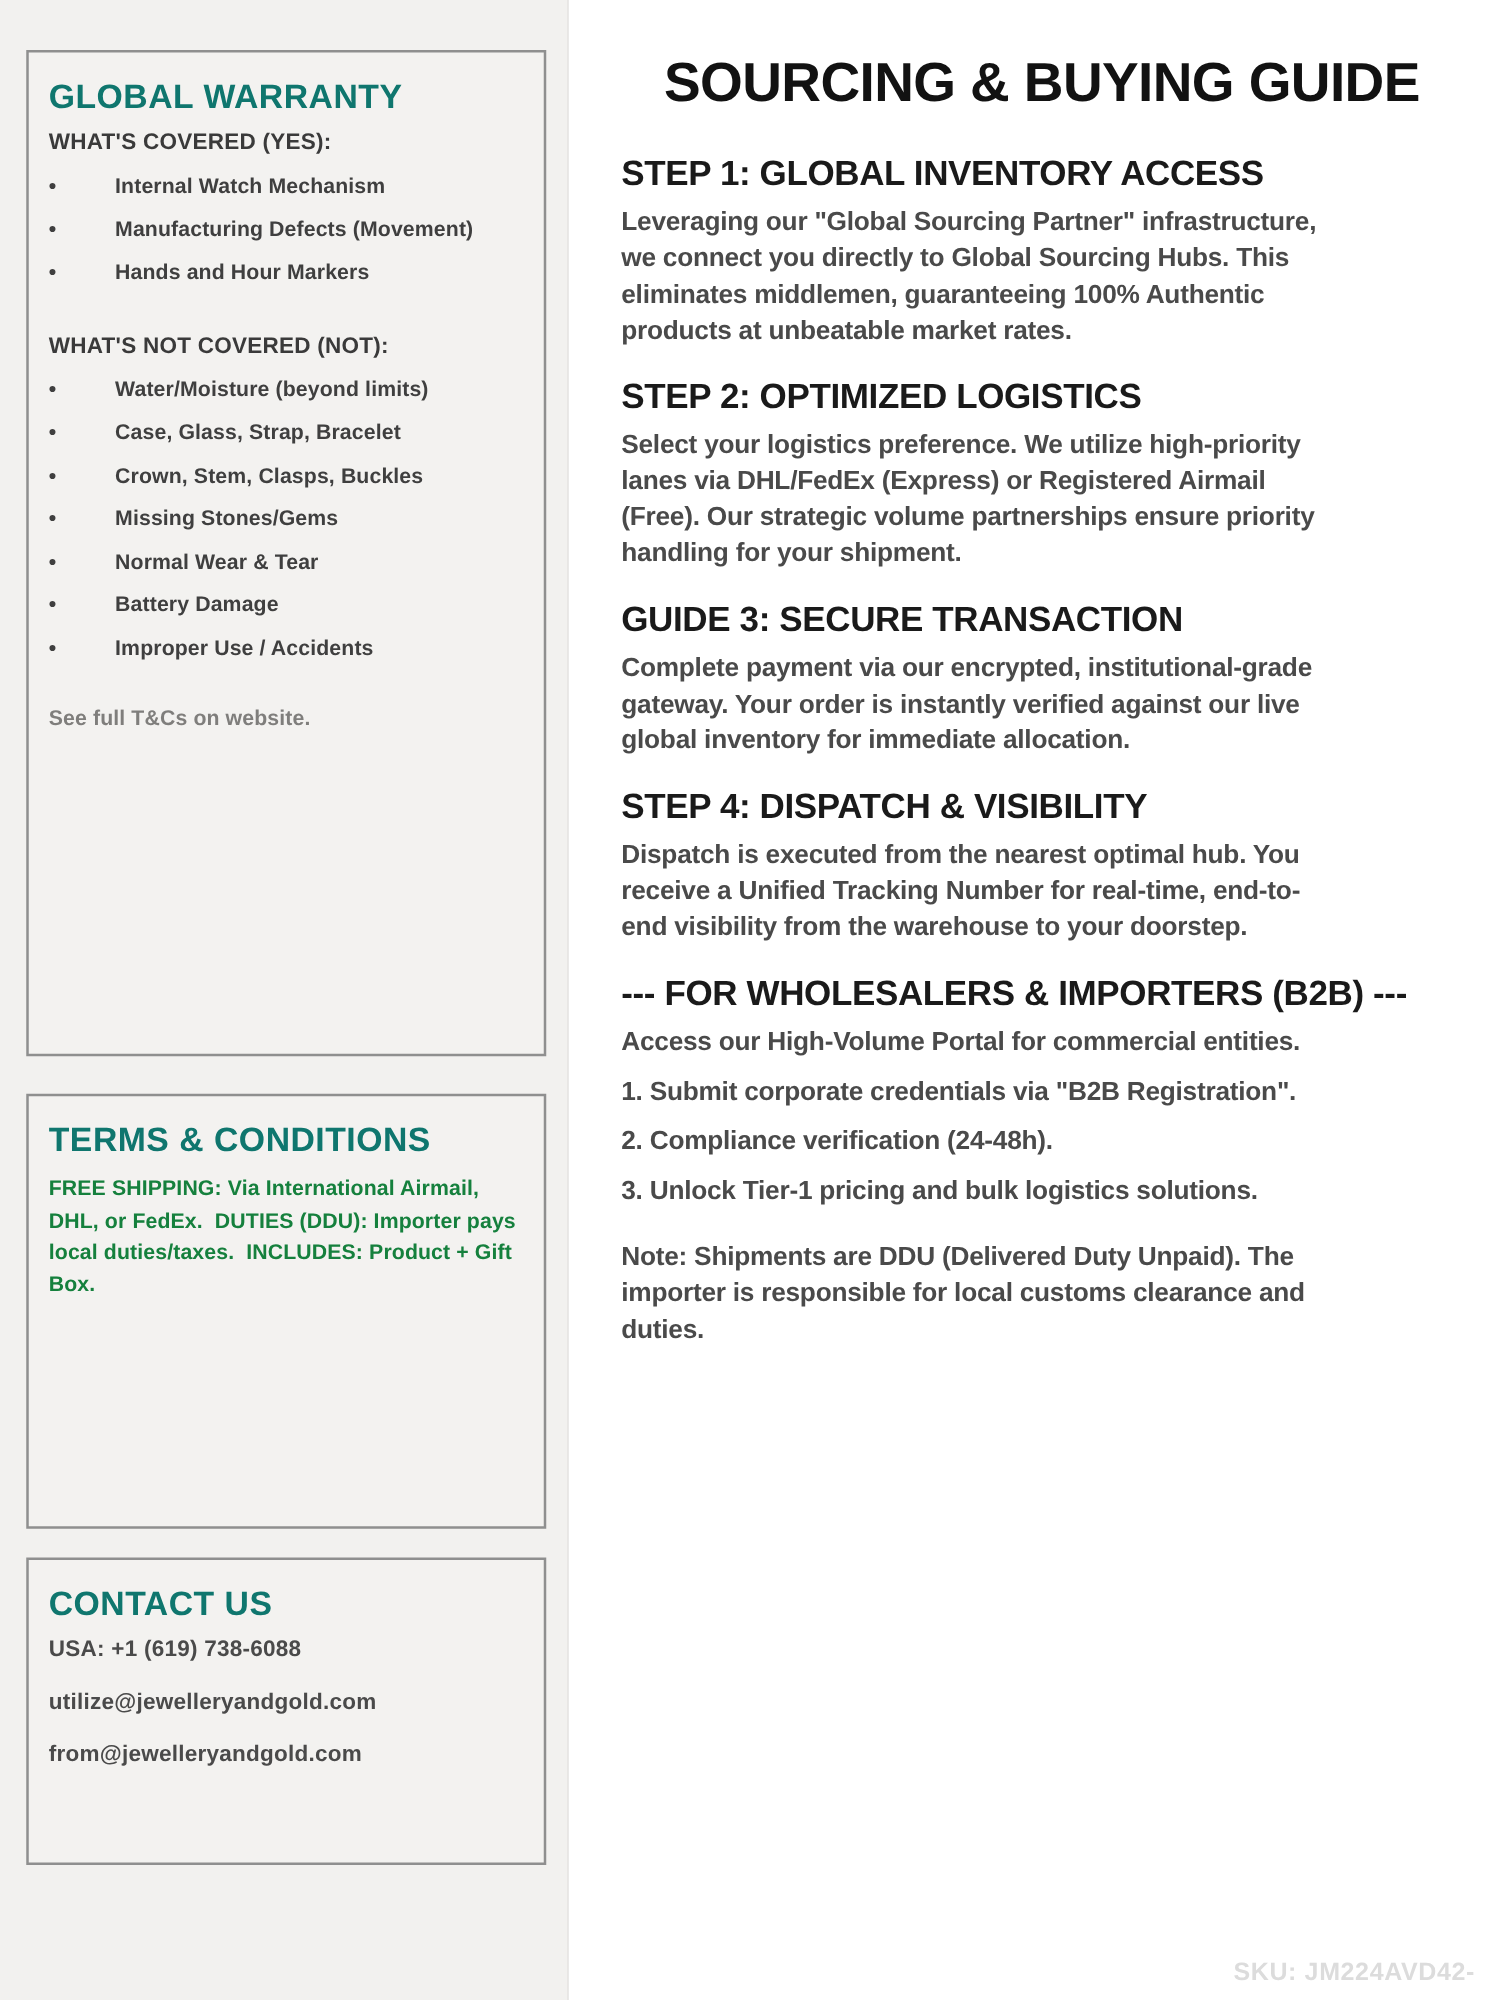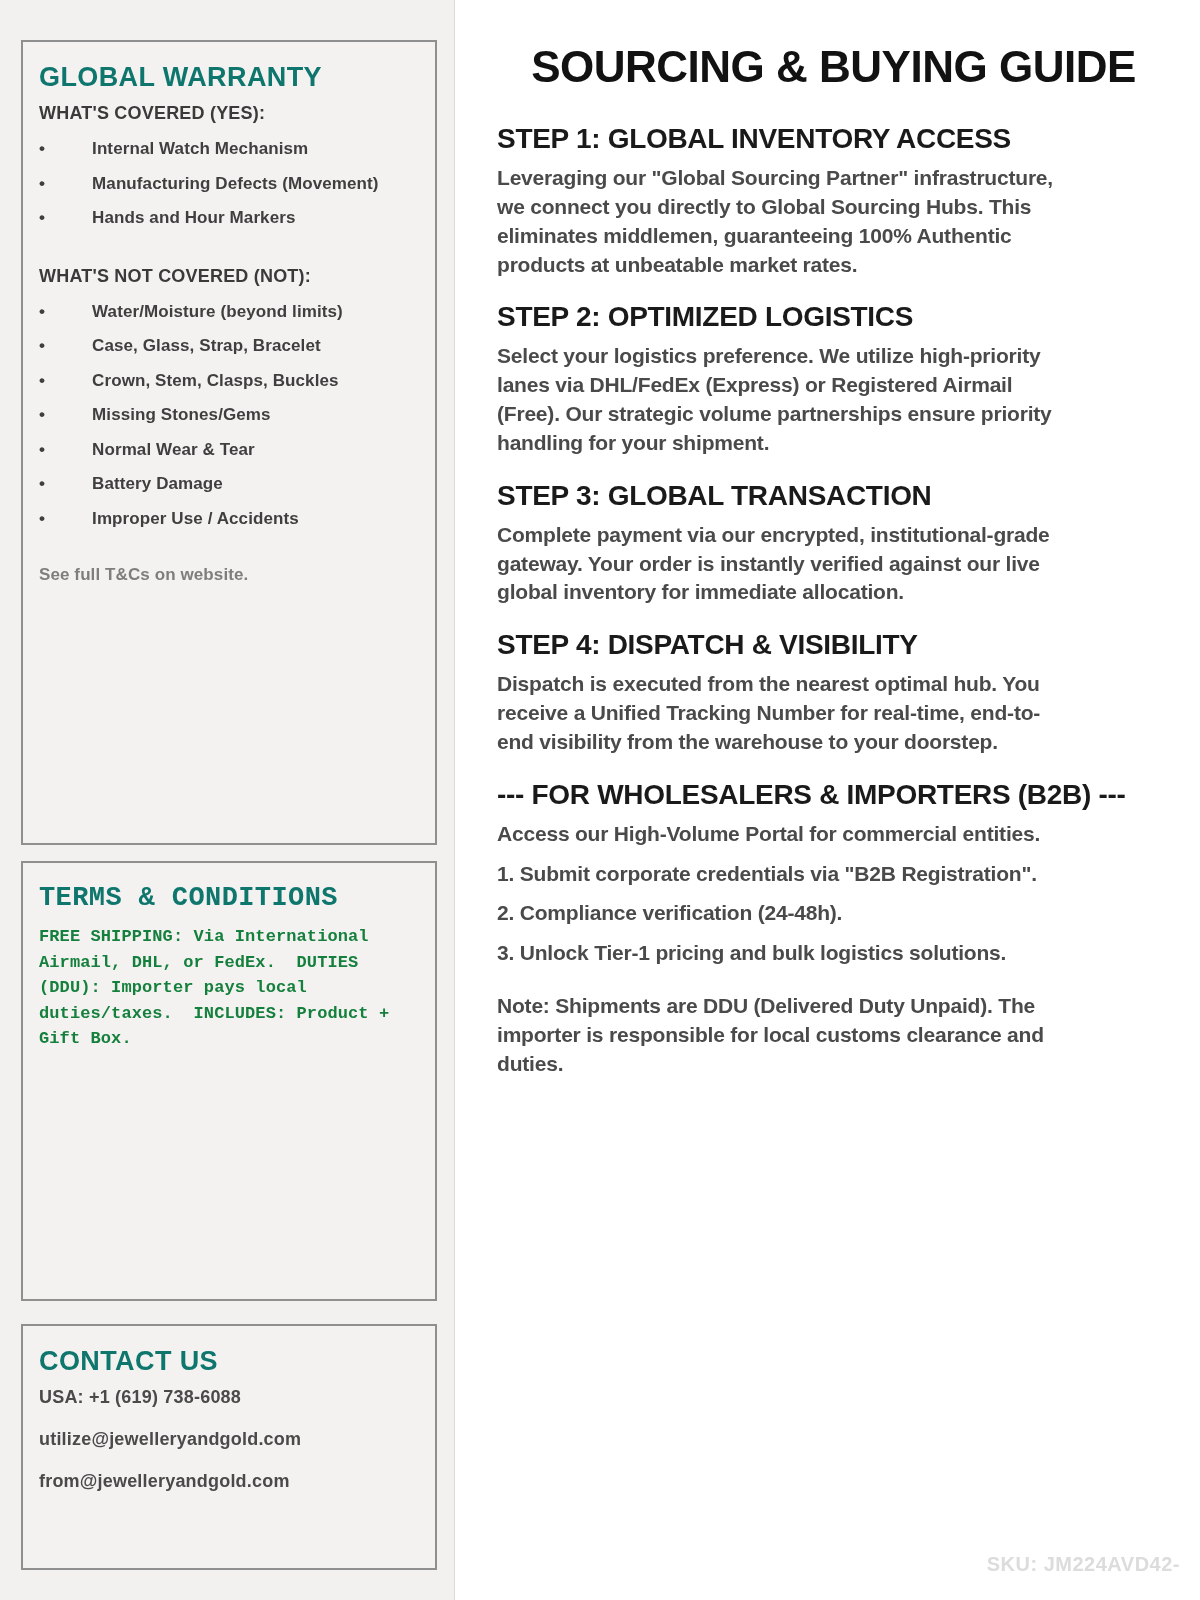--- a/index.html
+++ b/index.html
@@ -19,21 +19,21 @@
     padding: 40px 0 0 21px;
   }
   .box {
     width: 416px;
     border: 2px solid #8f8f8f;
     padding: 20px 22px 0 16px;
     overflow: hidden;
     background: #f3f2f0;
   }
   .box-warranty { height: 805px; }
-  .box-terms    { height: 440px; margin-top: 16px; font-family: Liberation Mono, monospace; }
+  .box-terms    { height: 348px; margin-top: 30px; }
   .box-contact  { height: 246px; margin-top: 23px; }
 
   .box h2 {
     font-size: 27px; font-weight: bold; color: #0f766e;
     letter-spacing: 0.4px; line-height: 1.15; margin-bottom: 10px;
   }
   .box h3 {
     font-size: 18px; font-weight: bold; color: #3a3a3a;
     letter-spacing: 0.2px; margin: 4px 0 6px 0;
   }
@@ -78,21 +78,21 @@
     letter-spacing: -0.3px; line-height: 1.2; margin-bottom: 8px;
   }
   .step p {
     font-size: 21px; font-weight: bold; color: #4a4a4a;
     line-height: 1.38; max-width: 560px; letter-spacing: -0.2px;
     margin-bottom: 11px;
   }
   .step p.note { margin-top: 24px; }
 
   .sku {
-    position: absolute; right: 20px; bottom: 24px;
+    position: absolute; right: 20px; bottom: 10px;
     font-size: 20px; font-weight: bold; color: #dcdcdc;
     letter-spacing: 0.5px;
   }
 </style>
 </head>
 <body>
 
 <div class="page">
 
   <aside class="sidebar">
@@ -170,21 +170,21 @@
       <h2>STEP 1: GLOBAL INVENTORY ACCESS</h2>
       <p>Leveraging our "Global Sourcing Partner" infrastructure, we connect you directly to Global Sourcing Hubs. This eliminates middlemen, guaranteeing 100% Authentic products at unbeatable market rates.</p>
     </section>
 
     <section class="step">
       <h2>STEP 2: OPTIMIZED LOGISTICS</h2>
       <p>Select your logistics preference. We utilize high-priority lanes via DHL/FedEx (Express) or Registered Airmail (Free). Our strategic volume partnerships ensure priority handling for your shipment.</p>
     </section>
 
     <section class="step">
-      <h2>STEP 3: GLOBAL TRANSACTION</h2>
+      <h2>GUIDE 3: SECURE TRANSACTION</h2>
       <p>Complete payment via our encrypted, institutional-grade gateway. Your order is instantly verified against our live global inventory for immediate allocation.</p>
     </section>
 
     <section class="step">
       <h2>STEP 4: DISPATCH &amp; VISIBILITY</h2>
       <p>Dispatch is executed from the nearest optimal hub. You receive a Unified Tracking Number for real-time, end-to-end visibility from the warehouse to your doorstep.</p>
     </section>
 
     <section class="step">
       <h2>--- FOR WHOLESALERS &amp; IMPORTERS (B2B) ---</h2>

